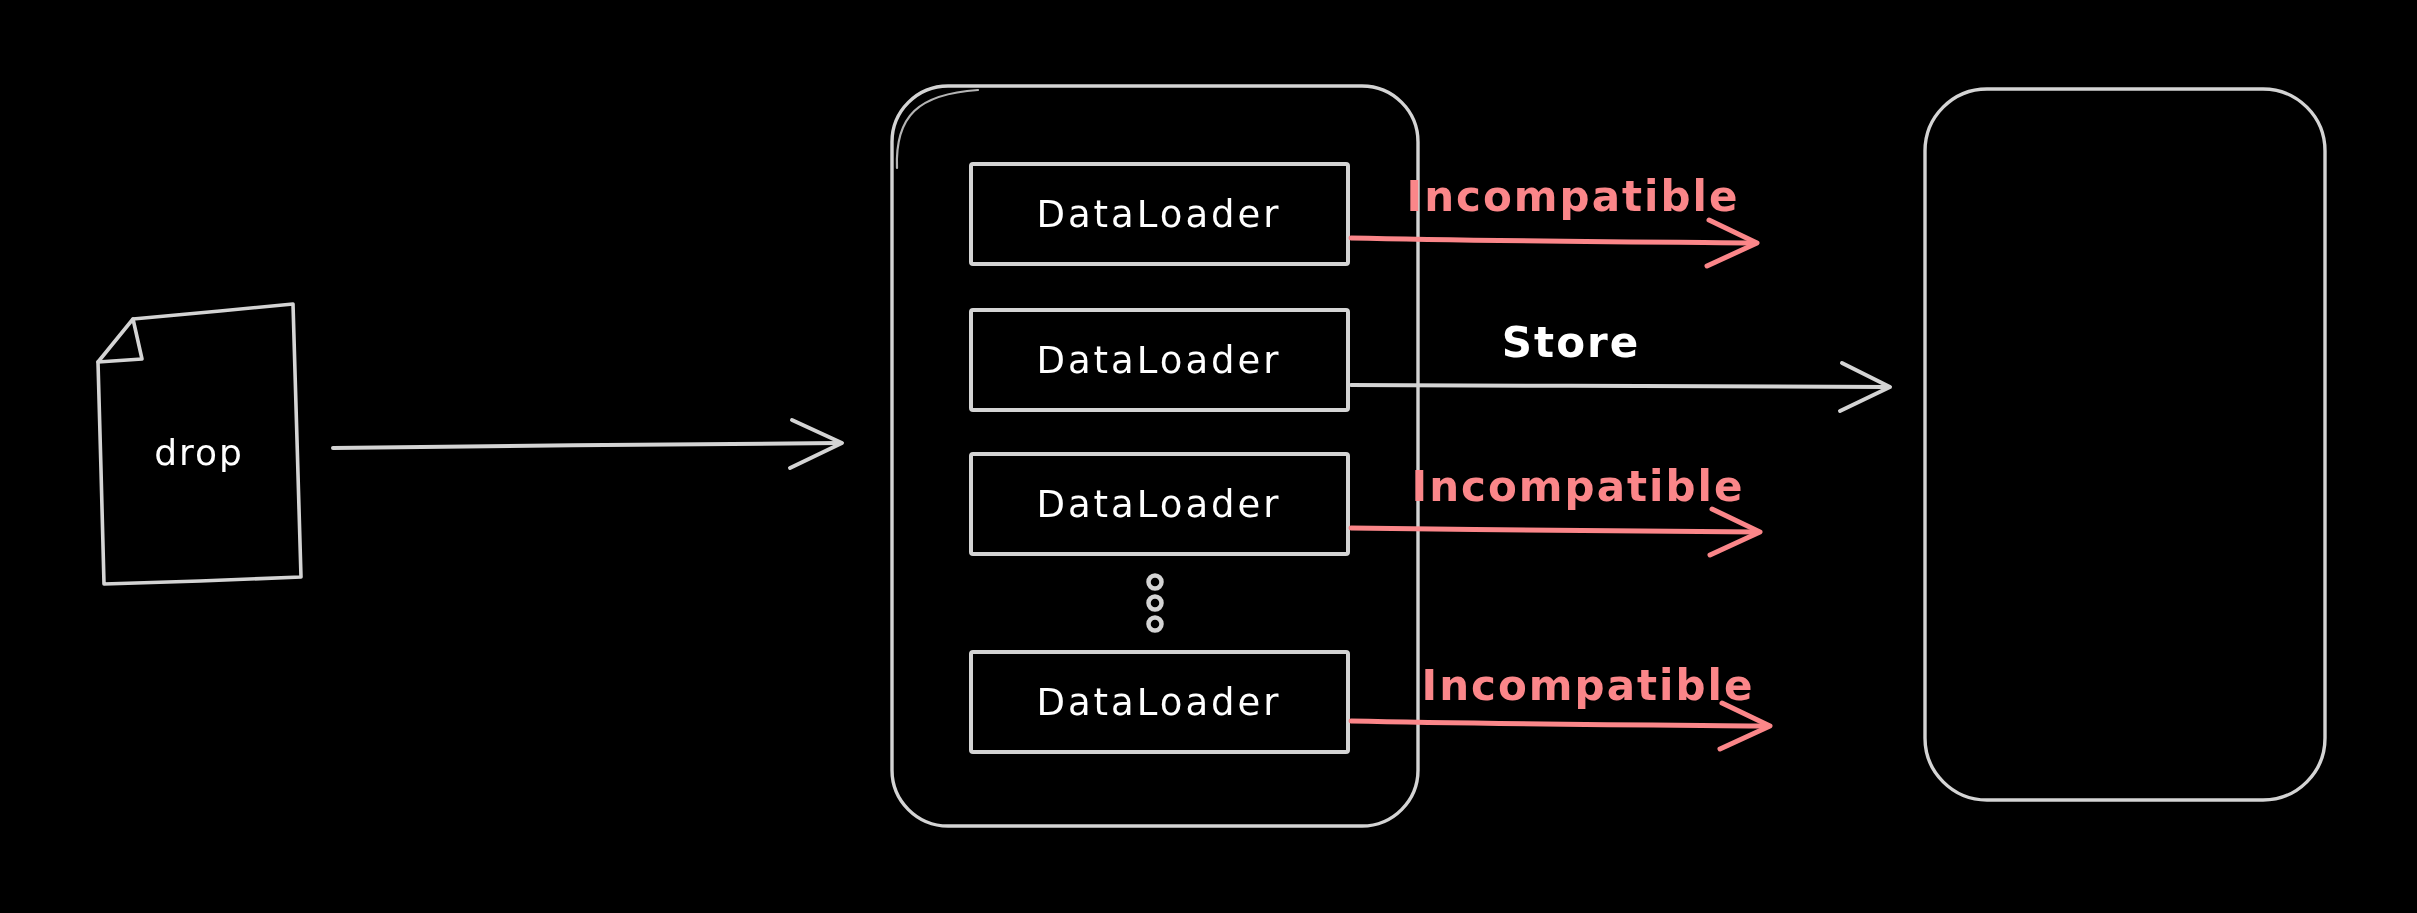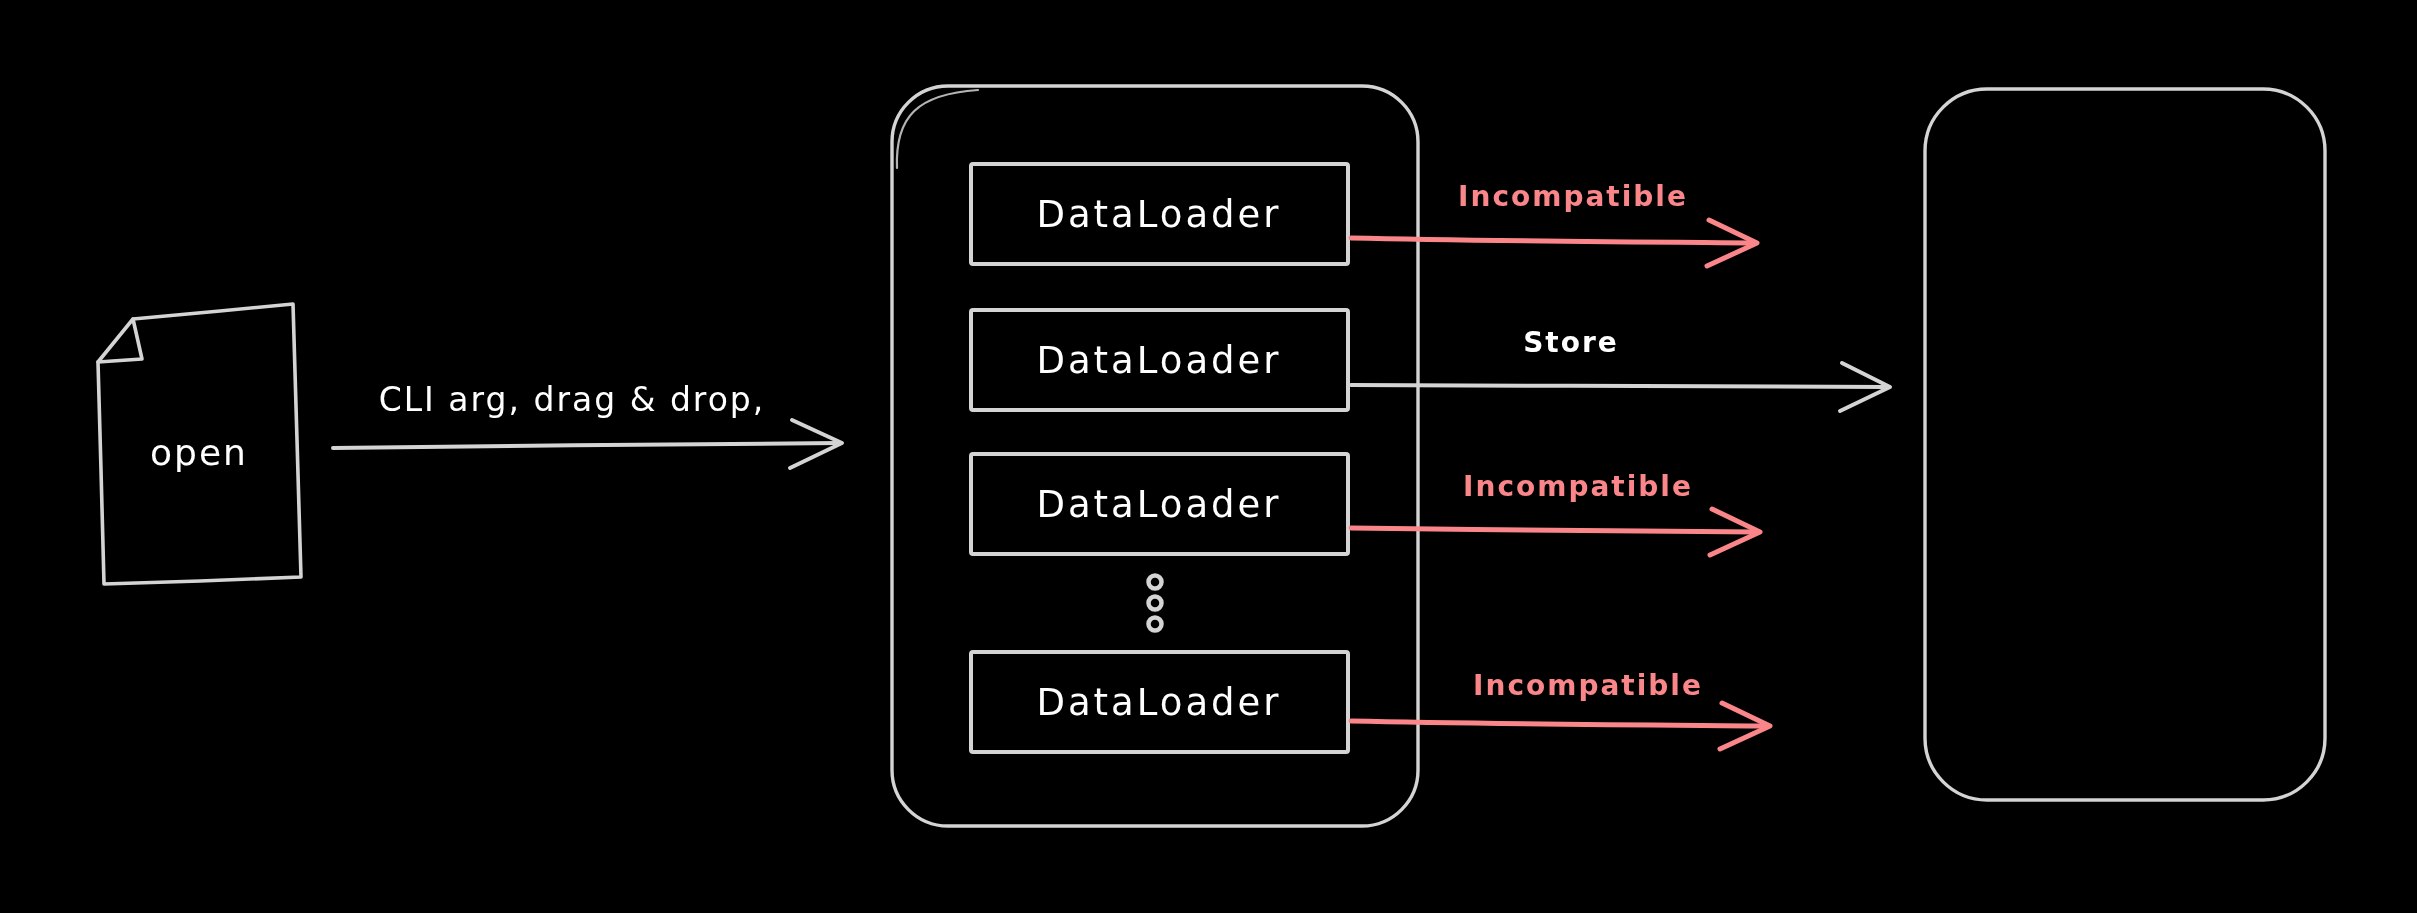--- a/index.html
+++ b/index.html
@@ -26,21 +26,21 @@
     position: absolute;
     transform: translate(-50%, -50%);
     white-space: nowrap;
     color: #ffffff;
     letter-spacing: 2px;
     user-select: none;
   }
   .lbl-file        { font-size: 36px; }
   .lbl-arrow-note  { font-size: 33px; }
   .lbl-loader      { font-size: 37px; letter-spacing: 3px; }
-  .lbl-edge        { font-size: 28px; font-weight: 600; padding-left: 22px; }
+  .lbl-edge        { font-size: 42px; font-weight: 600; padding-left: 22px; }
   .lbl-edge.red    { color: #fb8689; }
   .lbl-store       { font-size: 36px; letter-spacing: 4px; }
   .stroke-gray  { stroke: #d4d4d4; fill: none; stroke-linecap: round; stroke-linejoin: round; }
   .stroke-red   { stroke: #fb8689; fill: none; stroke-linecap: round; stroke-linejoin: round; }
 </style>
 </head>
 <body>
 
 <div class="canvas">
 
@@ -86,23 +86,22 @@
     </g>
 
     <g>
       <path class="stroke-red" stroke-width="5" d="M1351,721 C1490,724 1660,725 1768,726"></path>
       <path class="stroke-red" stroke-width="5" d="M1722,703 L1770,726 L1720,749"></path>
     </g>
 
     <rect x="1925" y="89" width="400" height="711" rx="62" class="stroke-gray" stroke-width="3.4"></rect>
   </svg>
 
-  <div class="lbl lbl-file" style="left:199px; top:452px;">open</div>
+  <div class="lbl lbl-file" style="left:199px; top:452px;">drop</div>
 
-  <div class="lbl lbl-arrow-note" style="left:572px; top:399px;">CLI arg, drag &amp; drop,</div>
 
   <div class="lbl lbl-loader" style="left:1159px; top:214px;">DataLoader</div>
   <div class="lbl lbl-loader" style="left:1159px; top:360px;">DataLoader</div>
   <div class="lbl lbl-loader" style="left:1159px; top:504px;">DataLoader</div>
   <div class="lbl lbl-loader" style="left:1159px; top:702px;">DataLoader</div>
 
   <div class="lbl lbl-edge red" style="left:1562px; top:196px;">Incompatible</div>
   <div class="lbl lbl-edge" style="left:1560px; top:342px;">Store</div>
   <div class="lbl lbl-edge red" style="left:1567px; top:486px;">Incompatible</div>
   <div class="lbl lbl-edge red" style="left:1577px; top:685px;">Incompatible</div>

